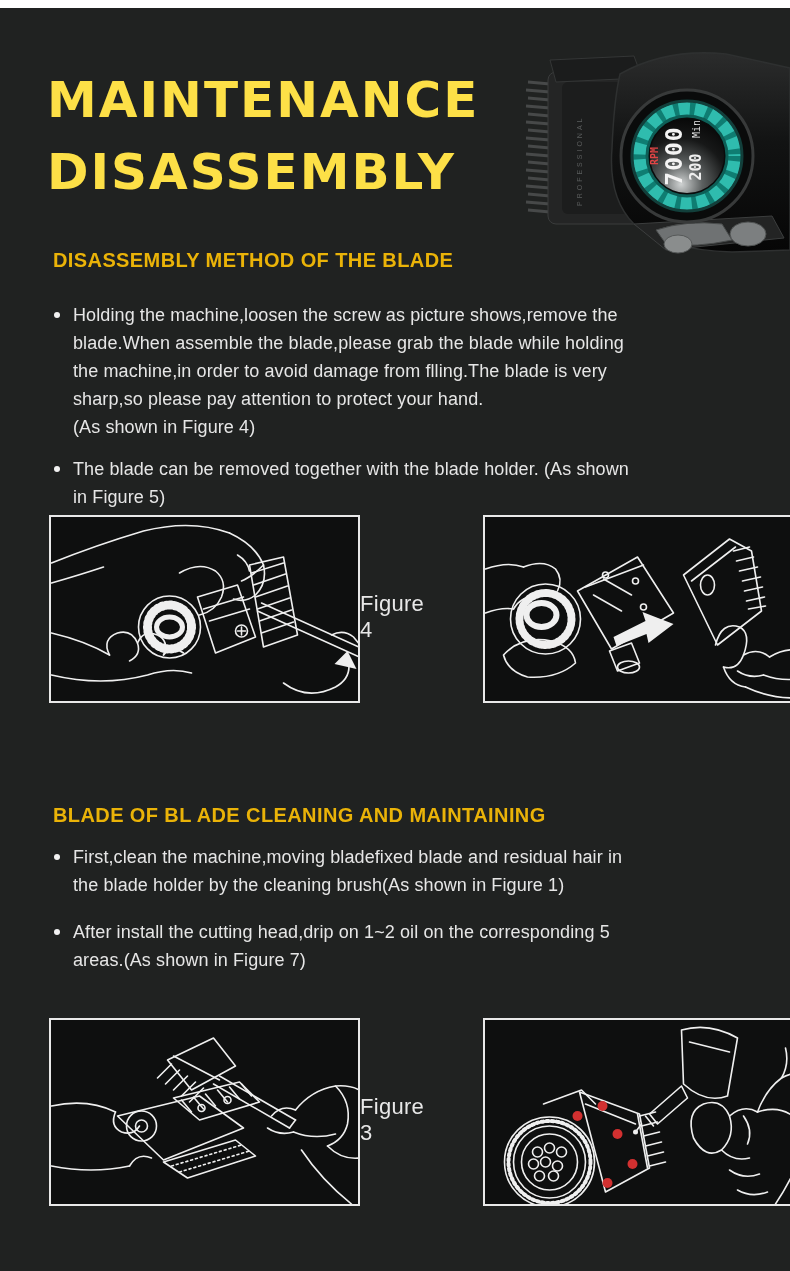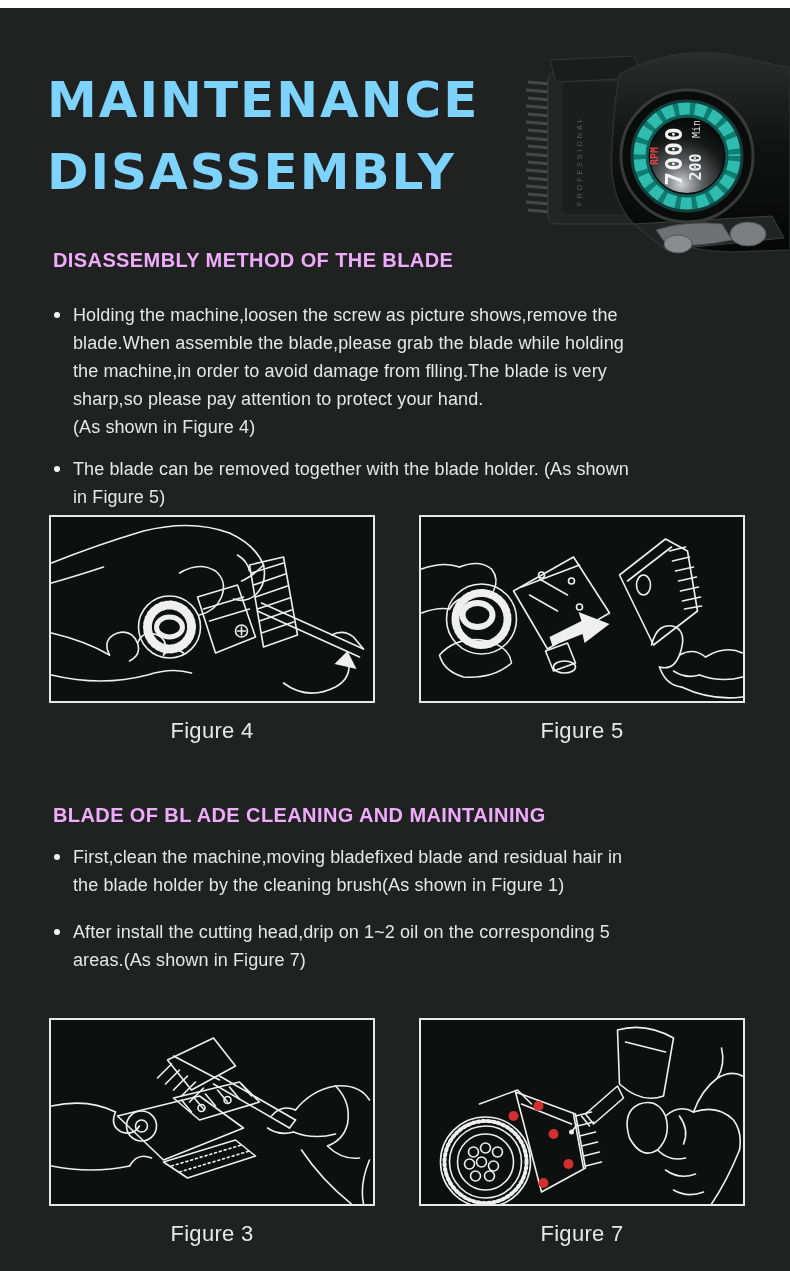--- a/index.html
+++ b/index.html
@@ -2,40 +2,40 @@
 <html><head>
 <meta charset="utf-8">
 <style>
   html,body{margin:0;padding:0;background:#202221;}
   #page{
     position:relative;width:790px;height:1271px;background:#202221;
     font-family:"Liberation Sans",sans-serif;overflow:hidden;
   }
   .top-strip{position:absolute;top:0;left:0;width:790px;height:8px;background:#ffffff;}
   .page-title{
-    position:absolute;left:47px;top:64px;color:#7dd3fc;
+    position:absolute;left:47px;top:64px;color:#fde047;
     font-family:"DejaVu Sans",sans-serif;font-weight:bold;
     font-size:50px;line-height:72px;letter-spacing:2px;white-space:nowrap;
   }
   .product-photo{position:absolute;left:516px;top:38px;}
   .section-heading{
-    position:absolute;left:53px;color:#f0abfc;font-size:20px;font-weight:700;
+    position:absolute;left:53px;color:#eab308;font-size:20px;font-weight:700;
     letter-spacing:0.4px;white-space:nowrap;
   }
   .bullet{position:absolute;left:52px;width:672px;display:flex;}
   .bullet .dot{
     flex:0 0 auto;width:6px;height:6px;border-radius:50%;background:#f2f2f2;
     margin:11px 13px 0 2px;
   }
   .bullet .text{
     color:#e6e6e6;font-size:18px;line-height:28px;white-space:pre-line;
     letter-spacing:0.1px;
   }
   .figure-row{position:absolute;left:49px;display:flex;gap:44px;}
-  .figure-col{display:flex;flex-direction:column;align-items:center;}
+  .figure-col{display:flex;flex-direction:row;align-items:center;}
   .figure-box{
     width:326px;height:188px;box-sizing:border-box;border:2px solid #e9e9e9;
     background:#0e0f0f;overflow:hidden;
   }
   .figure-label{margin-top:15px;color:#e8e8e8;font-size:22px;letter-spacing:0.3px;}
   .fig-art{display:block;width:322px;height:184px;}
   .sketch{stroke:#efefef;stroke-width:1.6;fill:none;stroke-linecap:round;stroke-linejoin:round;}
 </style>
 </head>
 <body>

